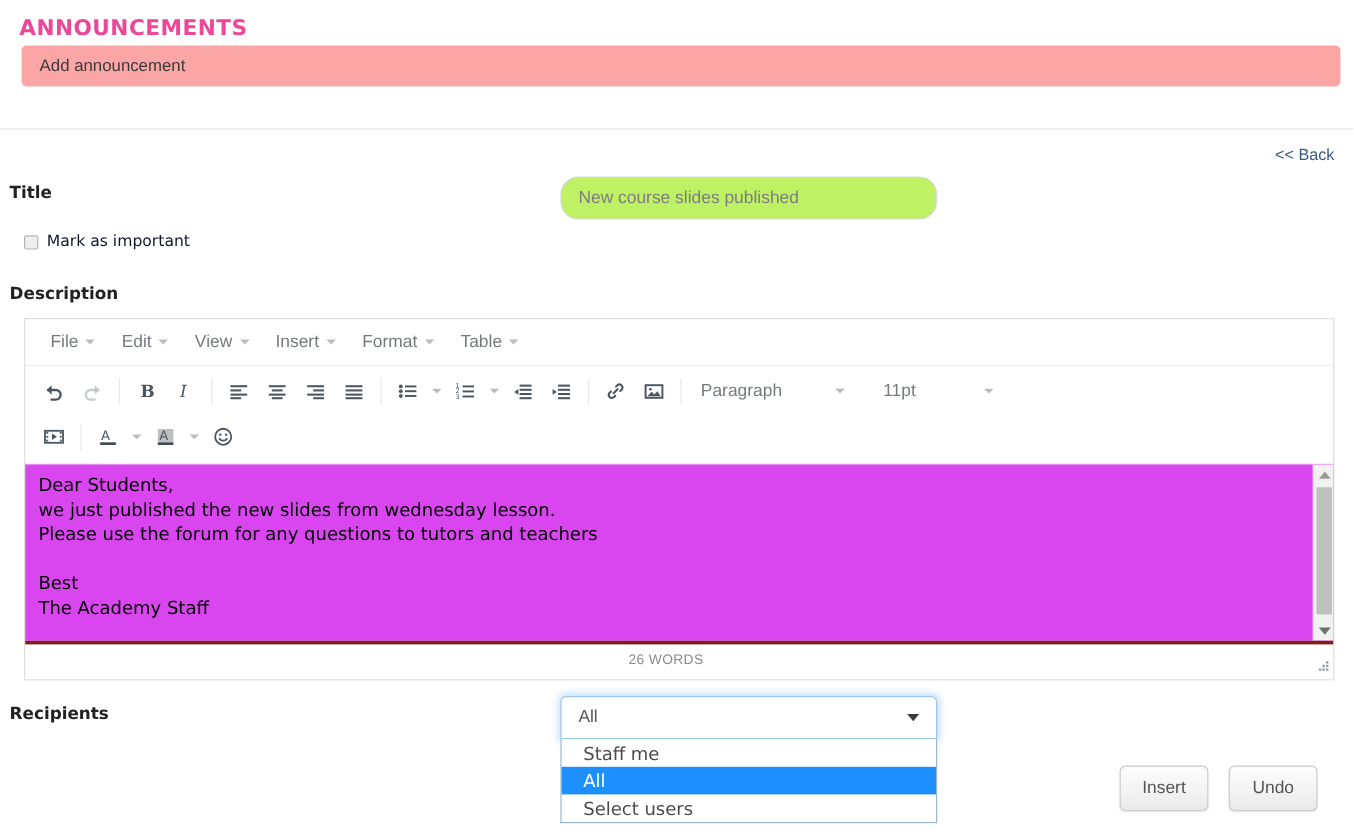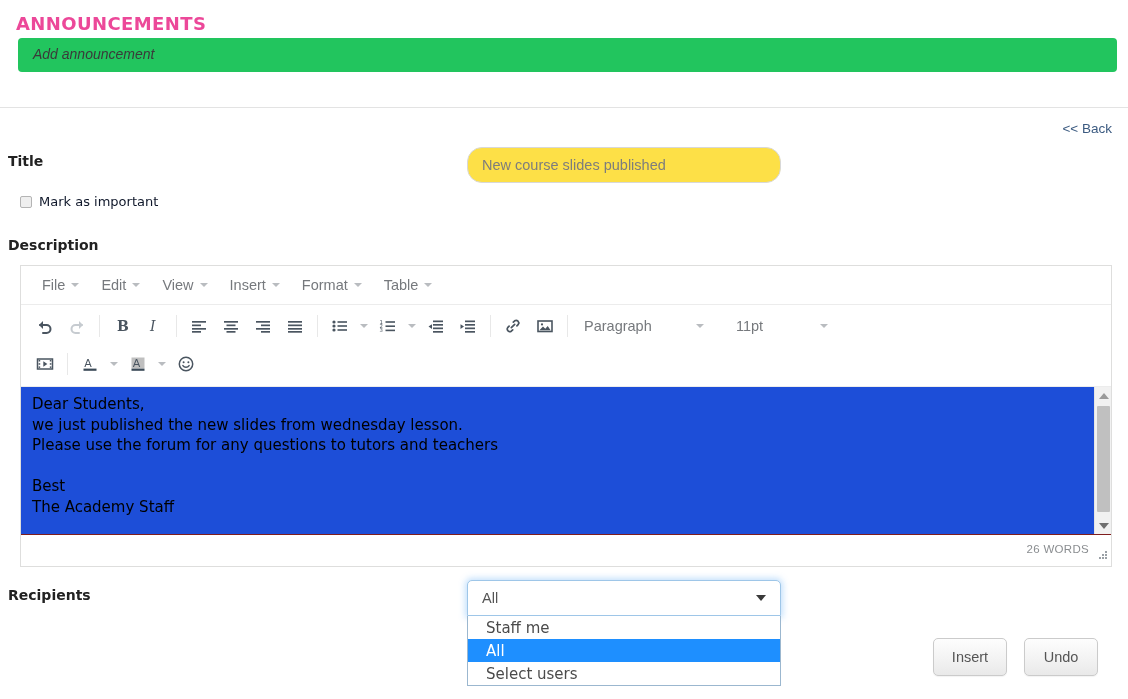--- a/index.html
+++ b/index.html
@@ -27,23 +27,22 @@
     font-family: "DejaVu Sans", sans-serif;
   }
 
   
   #tabbar {
     position: absolute;
     left: 18px;
     top: 38px;
     width: 1099px;
     height: 34px;
-    background: #22c55e;
+    background: #fca5a5;
     border-radius: 4px;
-    font-style: italic;
   }
   #tabbar .tab-label {
     position: absolute;
     left: 15px;
     top: 8px;
     font-size: 14px;
     color: #3a3a3a;
   }
 
   #divider {
@@ -80,21 +79,21 @@
   #label-recipients { top: 587px; }
 
   #title-input {
     position: absolute;
     left: 467px;
     top: 147px;
     width: 314px;
     height: 36px;
     border: 1px solid #d8d8d8;
     border-radius: 15px;
-    background: #fde047;
+    background: #bef264;
     font-family: "Liberation Sans", sans-serif;
     font-size: 14.5px;
     color: #7d7d7d;
     padding: 16px 14px;
     outline: none;
   }
   #title-input::placeholder { color: #7d7d7d; }
 
   
   #important-row {
@@ -211,21 +210,21 @@
     white-space: nowrap;
   }
 
   
   .tb-btn svg { display: block; }
 
   
   #editor-body {
     position: relative;
     height: 147px;
-    background: #1d4ed8;
+    background: #d946ef;
     overflow: hidden;
   }
   #editor-text {
     position: absolute;
     left: 11px;
     top: 7px;
     right: 22px;
     font-family: "DejaVu Sans", sans-serif;
     font-size: 15px;
     line-height: 20.5px;
@@ -270,24 +269,24 @@
     height: 106px;
     background: #c0c0c0;
     border-radius: 1px;
     cursor: pointer;
   }
 
   
   #editor-status {
     position: relative;
     height: 29px;
-    border-top: 1px solid #7f1d1d;
-    display: flex;
-    align-items: center;
-    justify-content: flex-end;
+    border-top: 3px solid #7f1d1d;
+    display: flex;
+    align-items: center;
+    justify-content: center;
     padding-right: 22px;
   }
   #word-count {
     font-size: 11.5px;
     letter-spacing: 0.3px;
     color: #8a8d90;
   }
   #resize-handle {
     position: absolute;
     right: 3px;

